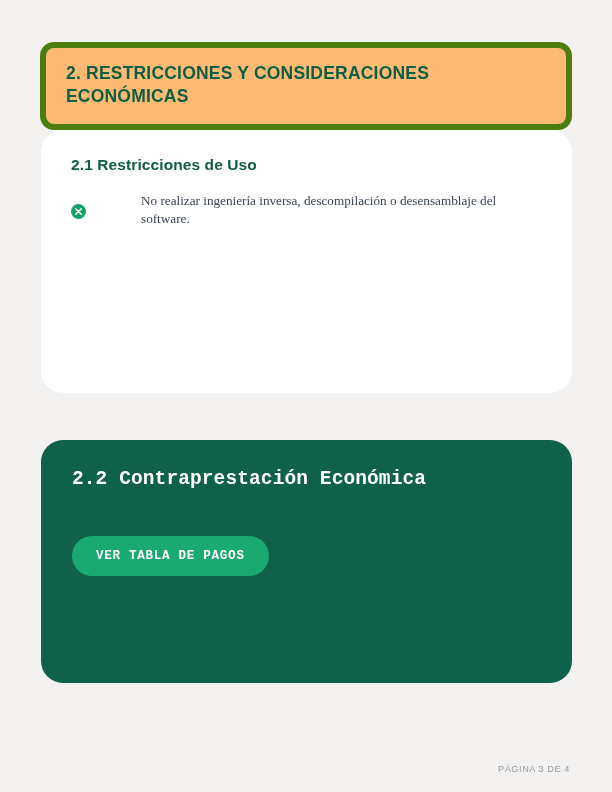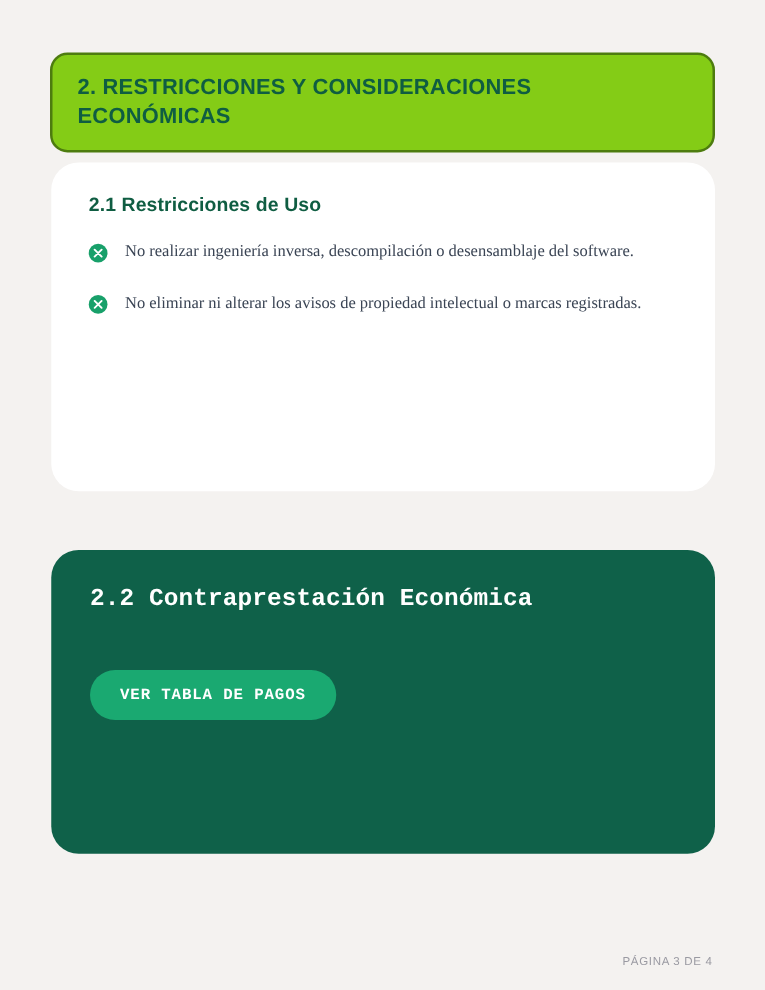--- a/index.html
+++ b/index.html
@@ -20,23 +20,23 @@
     inset: 0;
   }
 
   
   .section-header {
     position: absolute;
     left: 40px;
     top: 42px;
     width: 532px;
     box-sizing: border-box;
-    border: 2px solid #4d7c0f;
+    border: 6px solid #4d7c0f;
     border-radius: 14px;
-    background: #84cc16;
+    background: #fdba74;
     padding: 14px 20px 16px 20px;
   }
   .section-header-title {
     color: #0f5d42;
     font-size: 17.5px;
     font-weight: bold;
     letter-spacing: 0.2px;
     line-height: 1.32;
     margin: 0;
     text-transform: uppercase;
@@ -62,22 +62,23 @@
     letter-spacing: 0.1px;
   }
 
   .bullet-list {
     list-style: none;
     margin: 0;
     padding: 0;
   }
   .bullet-item {
     display: flex;
-    align-items: flex-start;
+    align-items: center;
     margin-bottom: 20px;
+    gap: 41px;
   }
   .bullet-icon {
     flex: 0 0 auto;
     width: 15px;
     height: 15px;
     border-radius: 50%;
     background: #18a06a;
     margin-right: 14px;
     margin-top: 3px;
     position: relative;
@@ -164,28 +165,20 @@
       <li class="bullet-item">
         <span class="bullet-icon">
           <svg width="9" height="9" viewBox="0 0 9 9">
             <path d="M1.7 1.7 L7.3 7.3 M7.3 1.7 L1.7 7.3" stroke="#ffffff" stroke-width="1.5" stroke-linecap="round"></path>
           </svg>
         </span>
         <span class="bullet-text">No realizar ingeniería inversa, descompilación o desensamblaje del software.</span>
       </li>
 
 
-      <li class="bullet-item" style="margin-top: 23px;">
-        <span class="bullet-icon">
-          <svg width="9" height="9" viewBox="0 0 9 9">
-            <path d="M1.7 1.7 L7.3 7.3 M7.3 1.7 L1.7 7.3" stroke="#ffffff" stroke-width="1.5" stroke-linecap="round"></path>
-          </svg>
-        </span>
-        <span class="bullet-text">No eliminar ni alterar los avisos de propiedad intelectual o marcas registradas.</span>
-      </li>
     </ul>
   </div>
 
   <div class="card-green">
     <h2 class="card-green-title">2.2 Contraprestación Económica</h2>
     <button class="cta-button">VER TABLA DE PAGOS</button>
   </div>
 
   <div class="footer">PÁGINA 3 DE 4</div>
 

